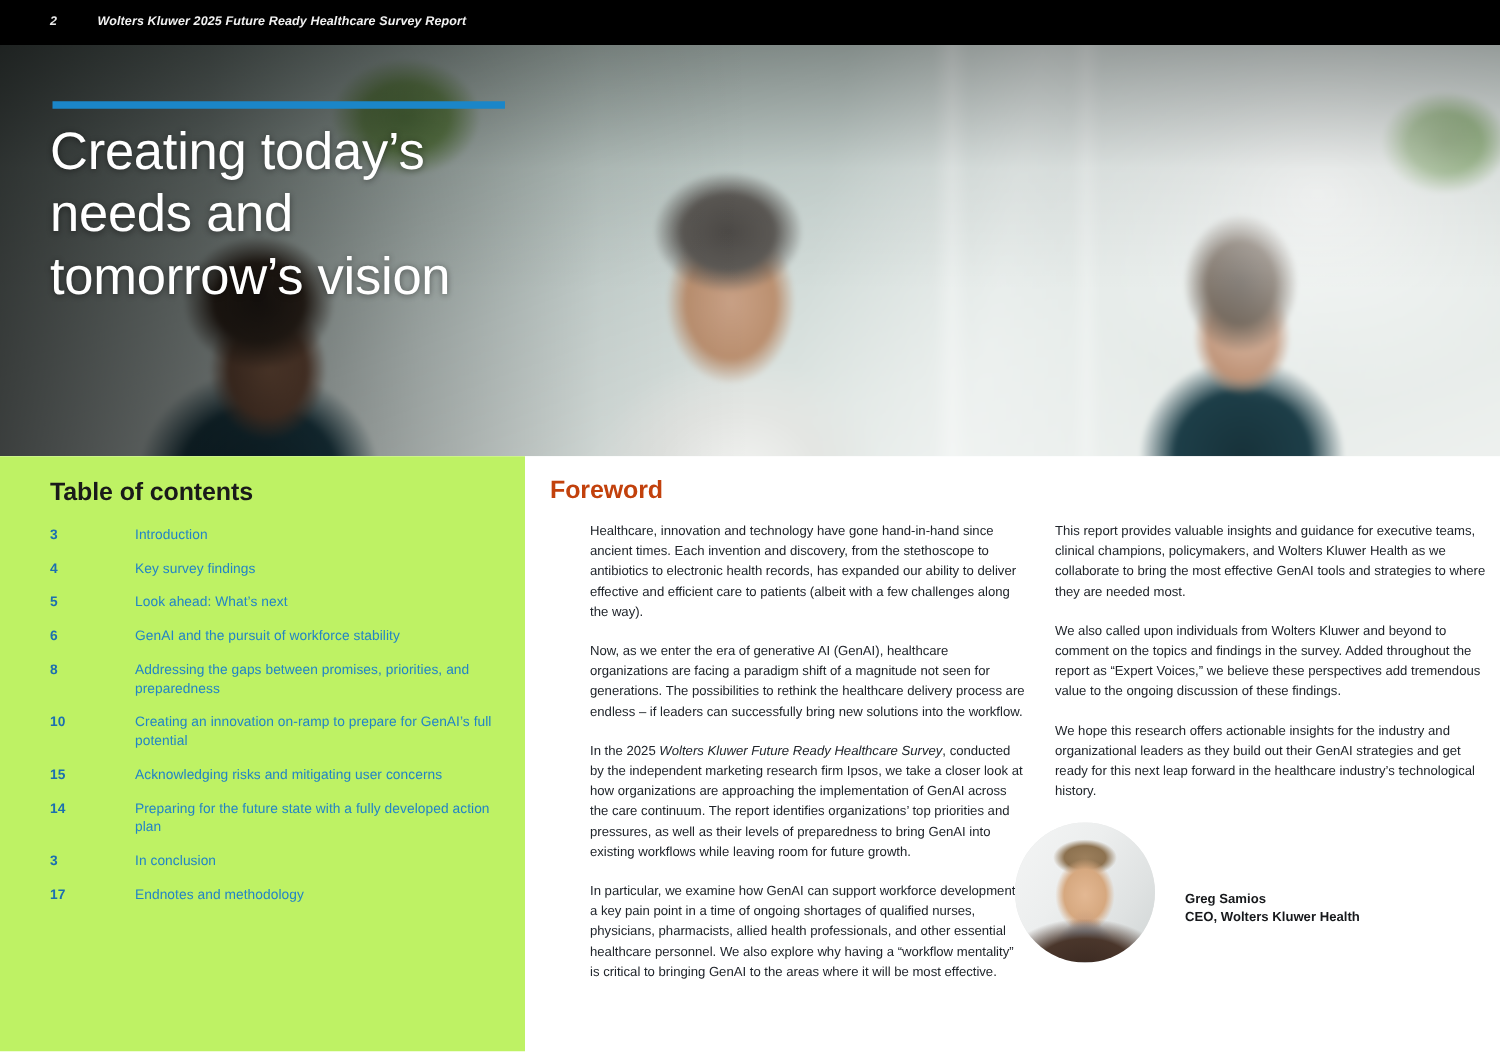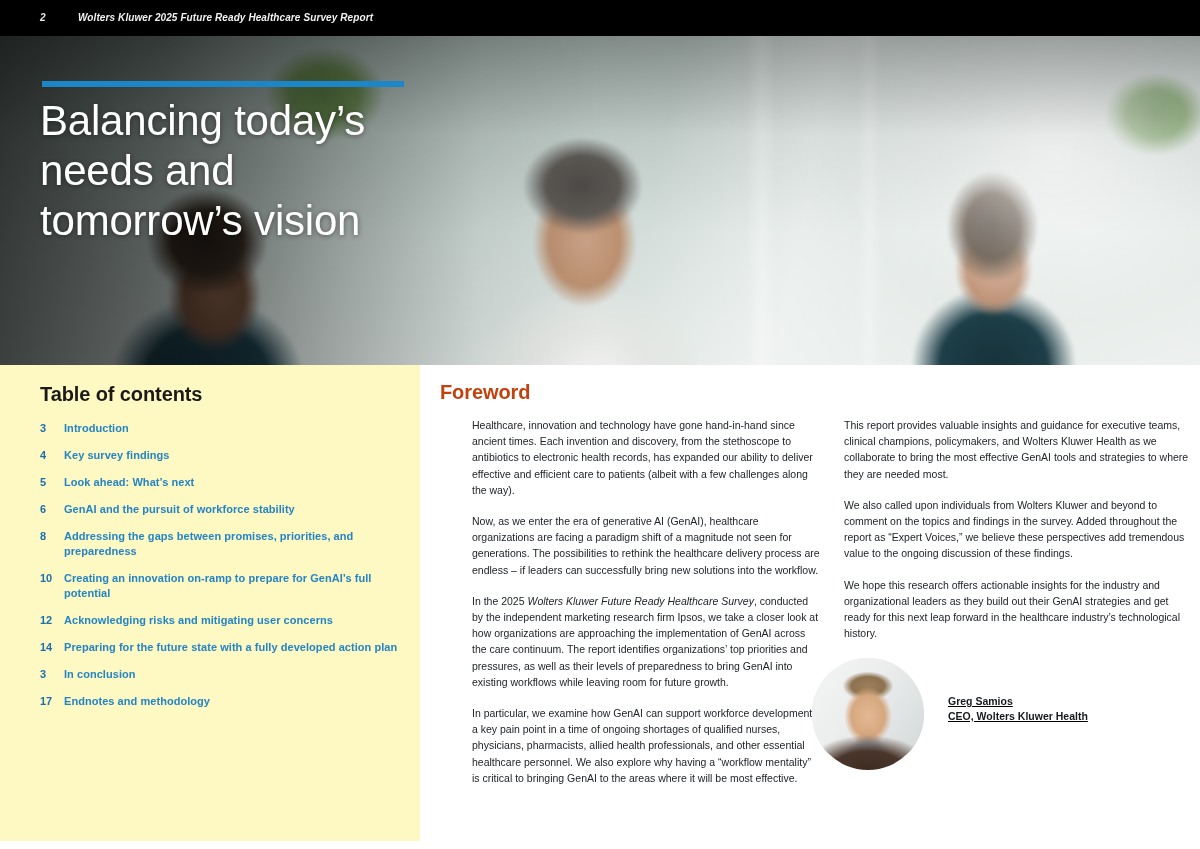--- a/index.html
+++ b/index.html
@@ -127,21 +127,21 @@
     height: 484px;
     background: #ffffff;
   }
 
   
   .toc-panel {
     position: absolute;
     left: 0; top: 0;
     width: 420px;
     height: 476px;
-    background: #fef9c3;
+    background: #bef264;
   }
   .toc-heading {
     position: absolute;
     left: 40px; top: 18px;
     font-size: 20px;
     font-weight: bold;
     color: #1a1a1a;
     letter-spacing: -0.1px;
   }
   .toc-list {
@@ -158,24 +158,25 @@
   .toc-num {
     width: 24px;
     flex: 0 0 24px;
     font-size: 11px;
     font-weight: bold;
     color: #1b6fb0;
     line-height: 15px;
   }
   .toc-label {
     font-size: 11px;
-    font-weight: bold;
+    font-weight: normal;
     color: #2384c6;
     line-height: 15px;
     letter-spacing: 0.05px;
+    margin-left: 44px;
   }
 
   
   .fw-heading {
     position: absolute;
     left: 440px; top: 16px;
     font-size: 20px;
     font-weight: bold;
     color: #c2410c;
     letter-spacing: -0.1px;
@@ -223,21 +224,21 @@
       
       radial-gradient(ellipse 27px 33px at 56px 58px, #e3b893 0%, #d6a87f 62%, rgba(200,160,125,0) 88%),
       
       radial-gradient(ellipse 30px 17px at 56px 28px, #9c7f5c 0%, #8d7250 55%, rgba(150,125,95,0) 85%),
       
       linear-gradient(125deg, #f4f5f5 0%, #eceeee 40%, #dfe2e2 72%, #cfd4d4 100%);
     filter: blur(0.4px);
   }
   .sig-text {
     position: absolute;
-    left: 136px; top: 36px; text-decoration: underline;
+    left: 136px; top: 54px;
   }
   .sig-name {
     font-size: 10.5px;
     font-weight: bold;
     color: #17191c;
     line-height: 15px;
   }
   .sig-role {
     font-size: 10.5px;
     font-weight: bold;
@@ -251,21 +252,21 @@
 <div class="topbar">
   <div class="topbar-pagenum">2</div>
   <div class="topbar-title">Wolters Kluwer 2025 Future Ready Healthcare Survey Report</div>
 </div>
 
 <div class="hero">
   <div class="hero-photo"></div>
   <div class="hero-scrim"></div>
   <div class="hero-rule"></div>
   <div class="hero-title">
-    <span>Balancing today’s</span>
+    <span>Creating today’s</span>
     <span>needs and</span>
     <span>tomorrow’s vision</span>
   </div>
 </div>
 
 <div class="lower">
 
   <div class="toc-panel">
     <div class="toc-heading">Table of contents</div>
     <div class="toc-list">
@@ -294,21 +295,21 @@
         <div class="toc-num">8</div>
         <div class="toc-label">Addressing the gaps between promises, priorities, and preparedness</div>
       </div>
 
       <div class="toc-item">
         <div class="toc-num">10</div>
         <div class="toc-label">Creating an innovation on-ramp to prepare for GenAI’s full potential</div>
       </div>
 
       <div class="toc-item">
-        <div class="toc-num">12</div>
+        <div class="toc-num">15</div>
         <div class="toc-label">Acknowledging risks and mitigating user concerns</div>
       </div>
 
       <div class="toc-item">
         <div class="toc-num">14</div>
         <div class="toc-label">Preparing for the future state with a fully developed action plan</div>
       </div>
 
       <div class="toc-item">
         <div class="toc-num">3</div>

